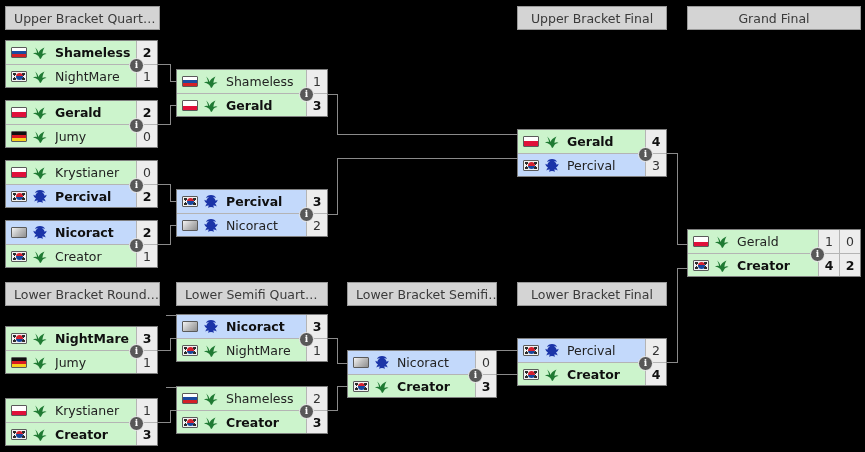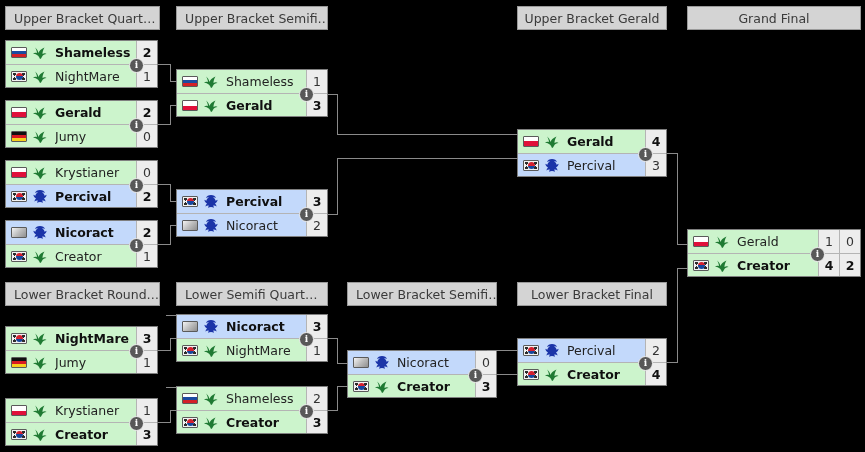--- a/index.html
+++ b/index.html
@@ -71,22 +71,21 @@
         radial-gradient(circle at 88% 82%, #2b2b2b 0 1.3px, transparent 1.4px);}
 
   .race svg{display:block;}
 </style>
 </head>
 <body>
 
 <div class="stage">
 
   <div class="round-hdr left" style="left:5px;top:6px;width:155px;">Upper Bracket Quart…</div>
-  <div class="round-hdr left" style="left:176px;top:6px;width:152px;">Upper Bracket Semifi…</div>
-  <div class="round-hdr center" style="left:517px;top:6px;width:150px;">Upper Bracket Gerald</div>
+  <div class="round-hdr center" style="left:517px;top:6px;width:150px;">Upper Bracket Final</div>
   <div class="round-hdr center" style="left:687px;top:6px;width:174px;">Grand Final</div>
 
   <div class="round-hdr left" style="left:5px;top:282px;width:155px;">Lower Bracket Round…</div>
   <div class="round-hdr left" style="left:176px;top:282px;width:152px;">Lower Semifi Quart…</div>
   <div class="round-hdr center" style="left:517px;top:282px;width:150px;">Lower Bracket Final</div>
   <div class="round-hdr left" style="left:347px;top:282px;width:150px;">Lower Bracket Semifi…</div>
 
   <div class="ln h" style="left:158px;top:64px;width:13px;"></div>
   <div class="ln v" style="left:170px;top:64px;height:17px;"></div>
   <div class="ln h" style="left:170px;top:81px;width:7px;"></div>

